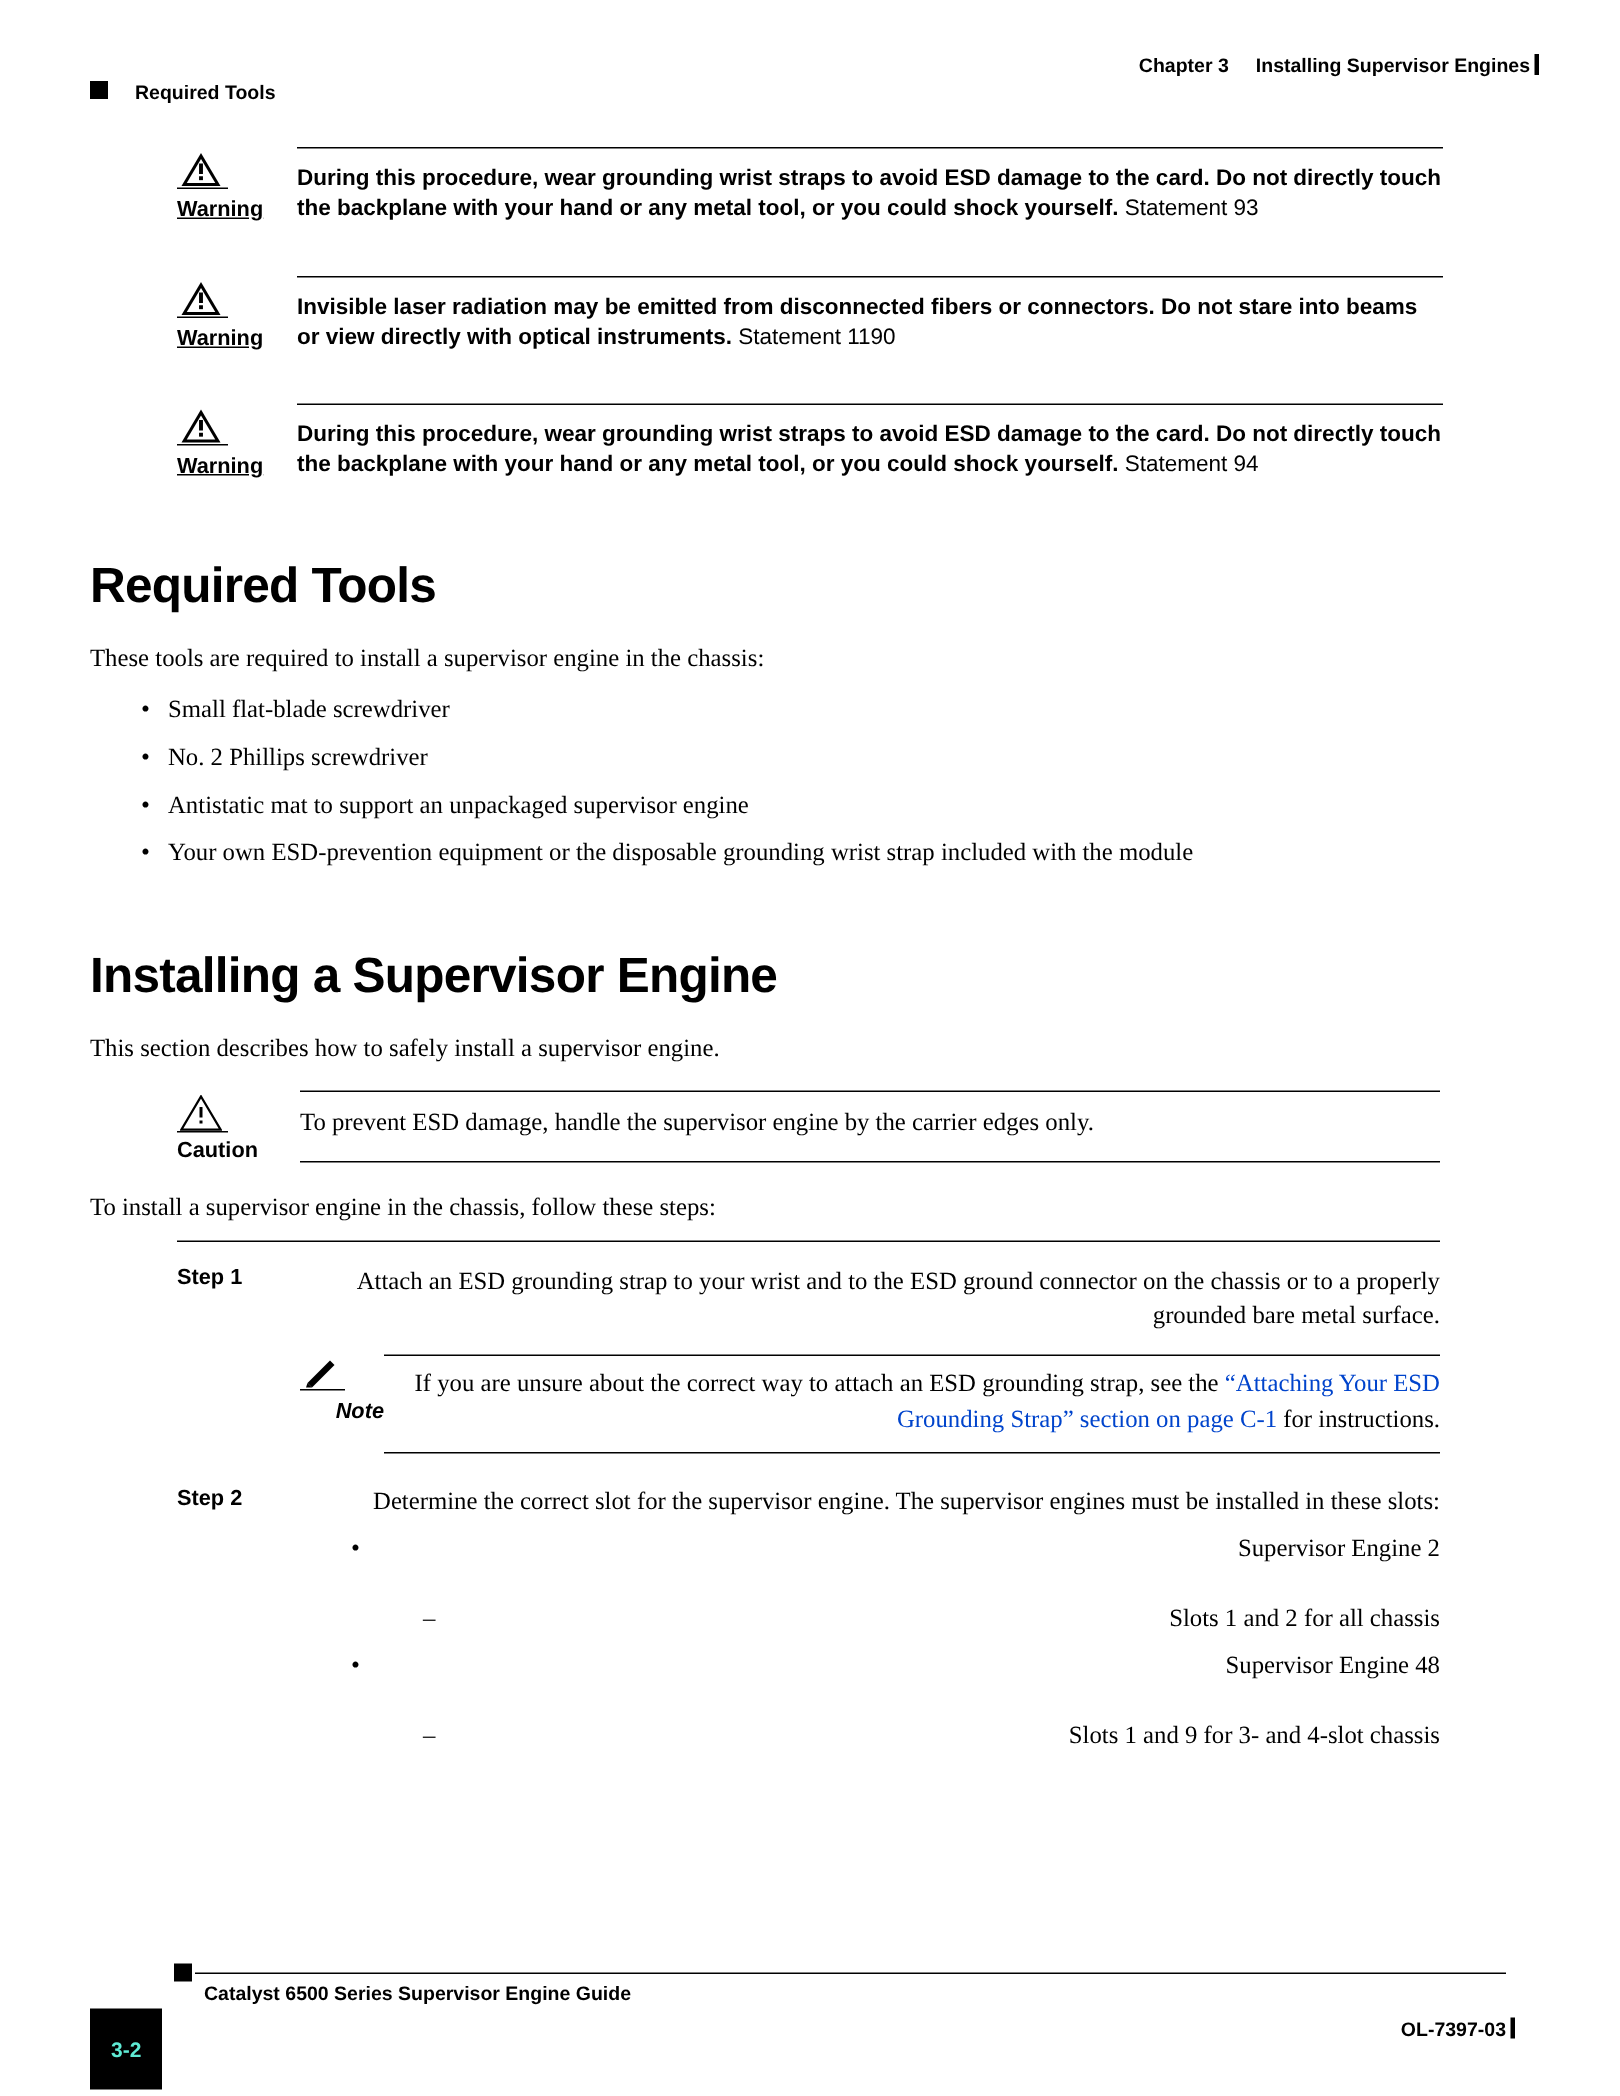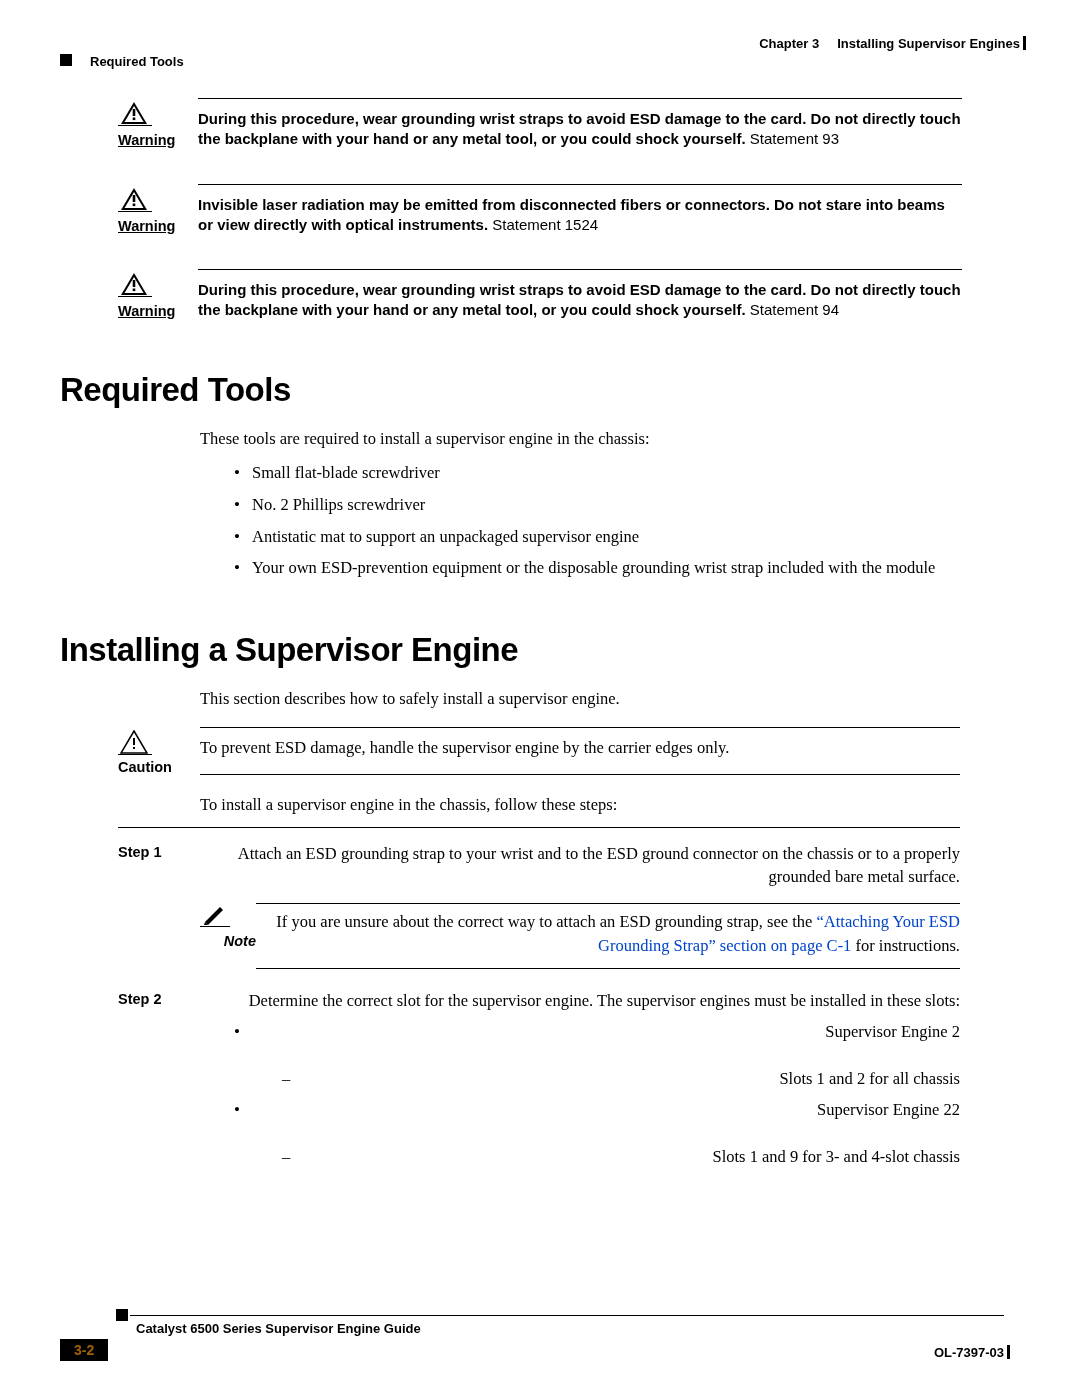--- a/index.html
+++ b/index.html
@@ -61,21 +61,21 @@
   
   h1 {
     font-family: Arial, Helvetica, sans-serif;
     font-weight: bold;
     font-size: 33px;
     margin: 50px 0 18px 0;
     letter-spacing: -0.5px;
   }
 
   
-  .body-indent { margin-left: 140px; margin-right: 60px; }
+  .body-indent { margin-right: 60px; }
   p.para {
     font-size: 16.5px;
     line-height: 1.45;
     margin-bottom: 10px;
   }
   ul.b1 {
     list-style: none;
     margin: 6px 0 0 34px;
   }
   ul.b1 > li {
@@ -193,24 +193,24 @@
     position: absolute; left: 70px; right: 0; top: 0;
     border-top: 1.5px solid #000;
   }
   .runfoot .title {
     position: absolute; left: 76px; top: 6px;
     font-family: Arial, Helvetica, sans-serif;
     font-weight: bold; font-size: 13px;
   }
   .runfoot .pg {
     position: absolute; left: 0; top: 24px;
-    background: #000; color: #a16207;
+    background: #000; color: #5eead4;
     font-family: Arial, Helvetica, sans-serif;
     font-weight: bold; font-size: 14px;
-    padding: 3px 14px;
+    padding: 19px 14px;
   }
   .runfoot .blk-tl {
     position: absolute; left: 56px; top: -6px;
     width: 12px; height: 12px; background: #000;
   }
   .runfoot .docnum {
     position: absolute; right: 0; top: 30px;
     font-family: Arial, Helvetica, sans-serif;
     font-weight: bold; font-size: 13px;
   }
@@ -255,21 +255,21 @@
       <svg width="28" height="24" viewBox="0 0 28 24">
           <polygon points="14,1 27,23 1,23" fill="#000"></polygon>
           <polygon points="14,5 23.5,21 4.5,21" fill="#fff"></polygon>
           <rect x="12.7" y="8" width="2.6" height="7" fill="#000"></rect>
           <rect x="12.7" y="16.5" width="2.6" height="2.6" fill="#000"></rect>
         </svg>
     </div>
     <div class="w-label">Warning</div>
   </div>
   <div class="col-body">
-    <span class="bold">Invisible laser radiation may be emitted from disconnected fibers or connectors. Do not stare into beams or view directly with optical instruments.</span><span class="stmt"> Statement 1524</span>
+    <span class="bold">Invisible laser radiation may be emitted from disconnected fibers or connectors. Do not stare into beams or view directly with optical instruments.</span><span class="stmt"> Statement 1190</span>
   </div>
 </div>
 
 <div class="warn">
   <div class="col-label">
     <div class="w-icon">
       <svg width="28" height="24" viewBox="0 0 28 24">
           <polygon points="14,1 27,23 1,23" fill="#000"></polygon>
           <polygon points="14,5 23.5,21 4.5,21" fill="#fff"></polygon>
           <rect x="12.7" y="8" width="2.6" height="7" fill="#000"></rect>
@@ -345,21 +345,21 @@
     <div class="s-body">
       <span>Determine the correct slot for the supervisor engine. The supervisor engines must be installed in these slots:</span>
       <ul class="b1">
         <li>
           <span>Supervisor Engine 2</span>
           <ul class="b2">
             <li>Slots 1 and 2 for all chassis</li>
           </ul>
         </li>
         <li>
-          <span>Supervisor Engine 22</span>
+          <span>Supervisor Engine 48</span>
           <ul class="b2">
             <li>Slots 1 and 9 for 3- and 4-slot chassis</li>
           </ul>
         </li>
       </ul>
     </div>
   </div>
 
 </div>
 

